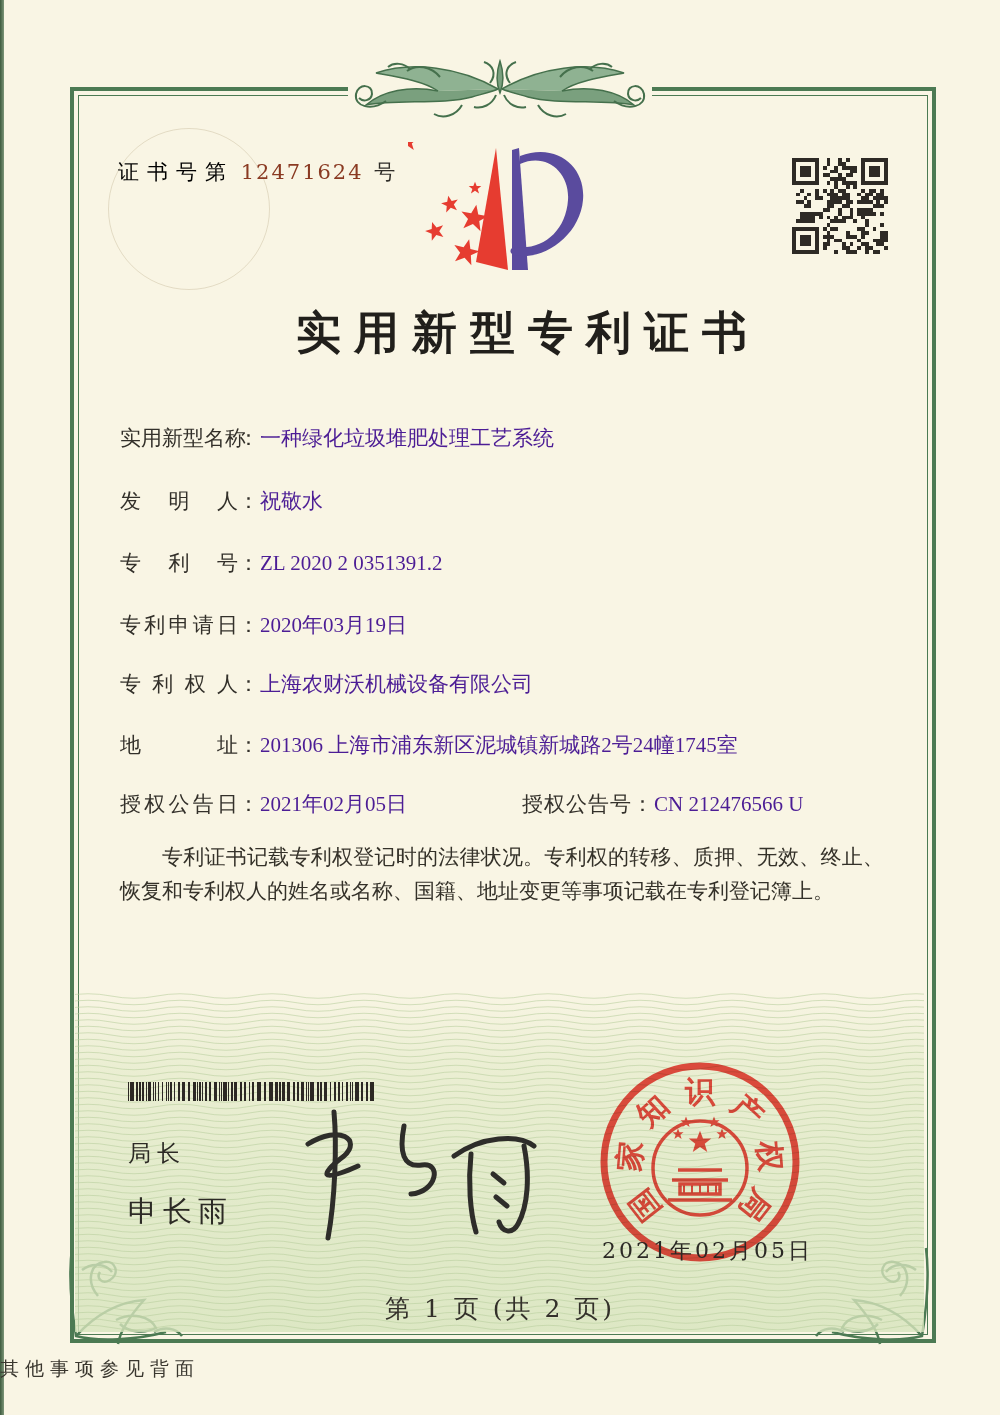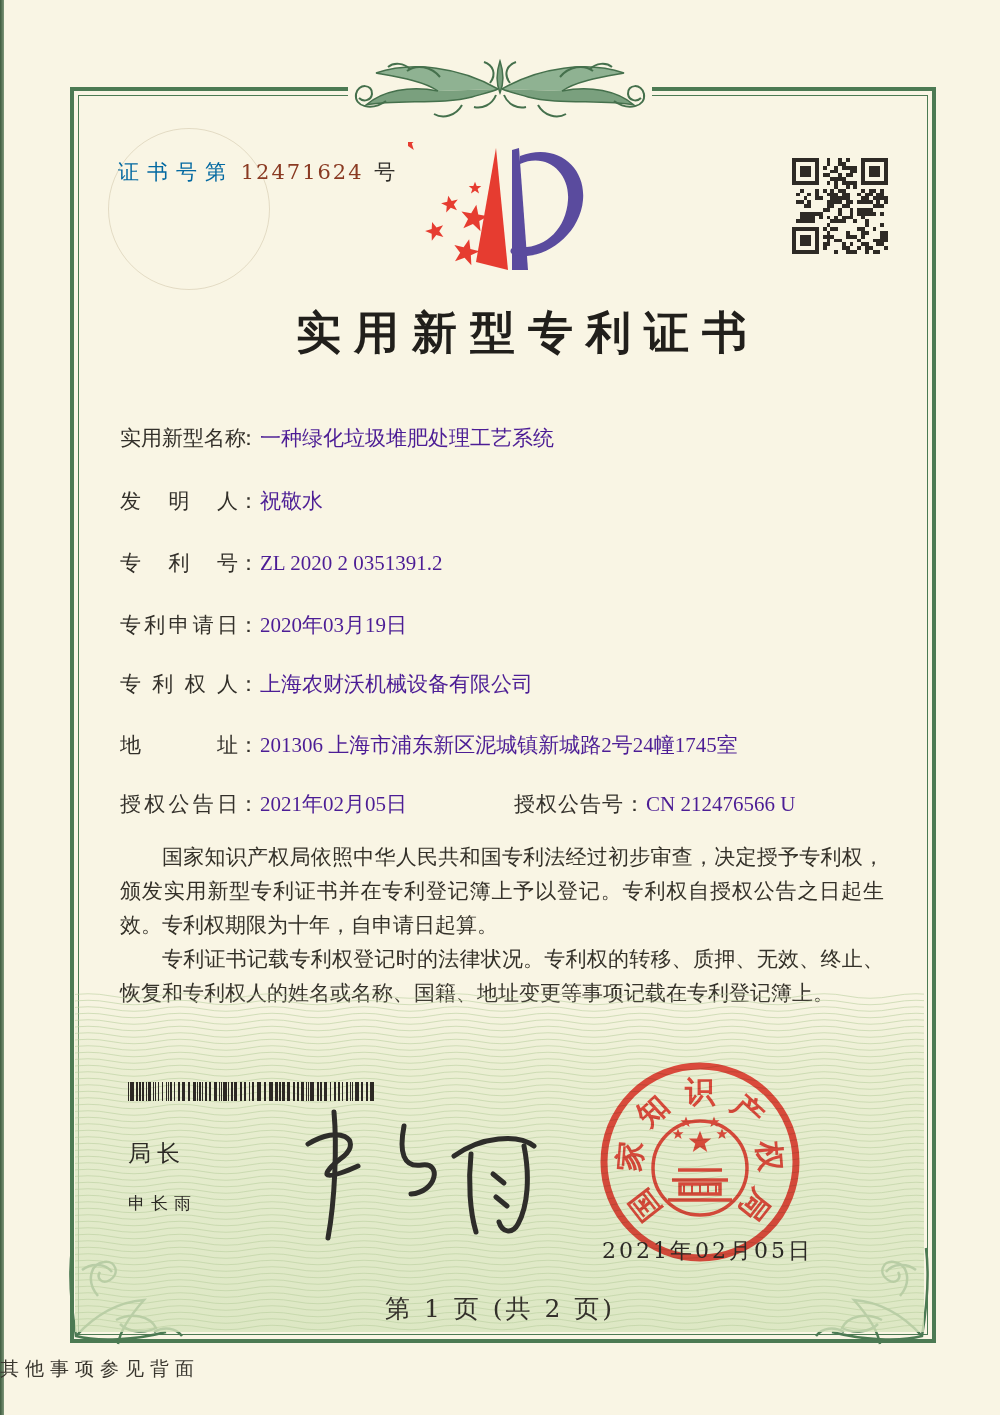--- a/index.html
+++ b/index.html
@@ -13,45 +13,45 @@
     background:linear-gradient(90deg,#3d5a3e,#7d9678);}
   
   .frame{position:absolute;left:70px;top:87px;width:858px;height:1248px;
     border:4px solid #4c7a53;}
   .frame-inner{position:absolute;left:4px;top:4px;right:4px;bottom:4px;
     border:1.5px solid #4c7a53;}
   
   .watermark{position:absolute;left:108px;top:128px;width:160px;height:160px;
     border-radius:50%;border:1px solid rgba(170,150,110,.28);}
   .cert-no{position:absolute;left:118px;top:158px;font-size:21px;white-space:nowrap;}
-  .cert-no .lbl{letter-spacing:8px;color:#0369a1;}
+  .cert-no .lbl{letter-spacing:8px;color:#000000;}
   .cert-no .digits{color:#8a3a22;letter-spacing:2px;}
   .cert-no .suffix{letter-spacing:0;color:#2f2d28;margin-left:4px;}
   .logo{position:absolute;left:408px;top:142px;width:185px;height:150px;}
   .qr{position:absolute;left:792px;top:158px;width:96px;height:96px;background:#f9f5e4;}
   .title{position:absolute;left:0;top:303px;width:100%;text-align:center;
     font-size:45px;font-weight:600;letter-spacing:13px;color:#211f1b;padding-left:28px;}
   
   .row{position:absolute;left:120px;width:790px;font-size:21px;white-space:nowrap;}
   .row .flabel{display:inline-block;width:118px;text-align:justify;text-align-last:justify;
     vertical-align:bottom;color:#33302a;}
   .row .colon{display:inline-block;width:22px;}
   .row .fvalue{color:#4c1d95;font-family:Liberation Serif, serif;}
   .row .fvalue1{display:inline-block;width:226px;}
-  .row .flabel2{display:inline-block;letter-spacing:1px;margin-left:28px;}
+  .row .flabel2{display:inline-block;letter-spacing:1px;margin-left:36px;}
   .paras{position:absolute;left:120px;top:840px;width:764px;font-size:21px;
     line-height:34px;text-align:justify;color:#343129;}
   .paras p{margin:0;text-indent:2em;}
   
   .band{position:absolute;left:75px;top:992px;width:849px;height:340px;overflow:hidden;
     background:linear-gradient(180deg,rgba(223,233,196,0) 0%,rgba(223,233,196,.55) 22%,rgba(219,231,194,.75) 60%,rgba(214,228,188,.8) 100%);}
   .band svg{position:absolute;left:0;top:0;}
   .barcode{position:absolute;left:128px;top:1082px;width:250px;height:19px;}
   .officer-title{position:absolute;left:128px;top:1138px;font-size:23px;letter-spacing:6px;color:#2c2a25;}
-  .officer-name{position:absolute;left:128px;top:1192px;font-size:17px;letter-spacing:6px;color:#2c2a25;}
+  .officer-name{position:absolute;left:128px;top:1192px;font-size:29px;letter-spacing:6px;color:#2c2a25;}
   .signature{position:absolute;left:258px;top:1104px;width:280px;height:145px;}
   .seal{position:absolute;left:596px;top:1058px;width:208px;height:208px;
     mix-blend-mode:multiply;opacity:.95;}
   .seal-date{position:absolute;left:602px;top:1236px;font-size:22px;letter-spacing:3px;
     color:#2b2925;white-space:nowrap;}
   .page-num{position:absolute;left:0;top:1292px;width:100%;text-align:center;
     font-size:25px;letter-spacing:3px;color:#33302a;}
   .back-note{position:absolute;left:0;top:1356px;width:100%;text-align:left;
     font-size:19px;letter-spacing:6px;color:#3a372f;}
 </style>
@@ -344,21 +344,20 @@
   <span class="flabel">专利权人</span><span class="colon">：</span><span class="fvalue">上海农财沃机械设备有限公司</span>
 </div>
 <div class="row" style="top:731px">
   <span class="flabel">地址</span><span class="colon">：</span><span class="fvalue">201306 上海市浦东新区泥城镇新城路2号24幢1745室</span>
 </div>
 <div class="row" style="top:790px">
   <span class="flabel">授权公告日</span><span class="colon">：</span><span class="fvalue fvalue1">2021年02月05日</span><span class="flabel2">授权公告号</span><span class="colon">：</span><span class="fvalue">CN 212476566 U</span>
 </div>
 
 <div class="paras">
-  <p>国家知识产权局依照中华人民共和国专利法经过初步审查，决定授予专利权，颁发实用新型专利证书并在专利登记簿上予以登记。专利权自授权公告之日起生效。专利权期限为十年，自申请日起算。</p>
   <p>专利证书记载专利权登记时的法律状况。专利权的转移、质押、无效、终止、恢复和专利权人的姓名或名称、国籍、地址变更等事项记载在专利登记簿上。</p>
 </div>
 
 <div class="band">
   <svg width="849" height="340">
       <path d="M-10 4 q 23 -4.5 46 0 q 23 4.5 46 0 q 23 -4.5 46 0 q 23 4.5 46 0 q 23 -4.5 46 0 q 23 4.5 46 0 q 23 -4.5 46 0 q 23 4.5 46 0 q 23 -4.5 46 0 q 23 4.5 46 0 q 23 -4.5 46 0 q 23 4.5 46 0 q 23 -4.5 46 0 q 23 4.5 46 0 q 23 -4.5 46 0 q 23 4.5 46 0 q 23 -4.5 46 0 q 23 4.5 46 0 q 23 -4.5 46 0" fill="none" stroke="#b9cf9e" stroke-opacity="0.6" stroke-width="1"></path>
       <path d="M-10 10.5 q 23 -4.5 46 0 q 23 4.5 46 0 q 23 -4.5 46 0 q 23 4.5 46 0 q 23 -4.5 46 0 q 23 4.5 46 0 q 23 -4.5 46 0 q 23 4.5 46 0 q 23 -4.5 46 0 q 23 4.5 46 0 q 23 -4.5 46 0 q 23 4.5 46 0 q 23 -4.5 46 0 q 23 4.5 46 0 q 23 -4.5 46 0 q 23 4.5 46 0 q 23 -4.5 46 0 q 23 4.5 46 0 q 23 -4.5 46 0" fill="none" stroke="#b9cf9e" stroke-opacity="0.6" stroke-width="1"></path>
       <path d="M-10 17 q 23 -4.5 46 0 q 23 4.5 46 0 q 23 -4.5 46 0 q 23 4.5 46 0 q 23 -4.5 46 0 q 23 4.5 46 0 q 23 -4.5 46 0 q 23 4.5 46 0 q 23 -4.5 46 0 q 23 4.5 46 0 q 23 -4.5 46 0 q 23 4.5 46 0 q 23 -4.5 46 0 q 23 4.5 46 0 q 23 -4.5 46 0 q 23 4.5 46 0 q 23 -4.5 46 0 q 23 4.5 46 0 q 23 -4.5 46 0" fill="none" stroke="#b9cf9e" stroke-opacity="0.6" stroke-width="1"></path>
       <path d="M-10 23.5 q 23 -4.5 46 0 q 23 4.5 46 0 q 23 -4.5 46 0 q 23 4.5 46 0 q 23 -4.5 46 0 q 23 4.5 46 0 q 23 -4.5 46 0 q 23 4.5 46 0 q 23 -4.5 46 0 q 23 4.5 46 0 q 23 -4.5 46 0 q 23 4.5 46 0 q 23 -4.5 46 0 q 23 4.5 46 0 q 23 -4.5 46 0 q 23 4.5 46 0 q 23 -4.5 46 0 q 23 4.5 46 0 q 23 -4.5 46 0" fill="none" stroke="#b9cf9e" stroke-opacity="0.6" stroke-width="1"></path>
       <path d="M-10 30 q 23 -4.5 46 0 q 23 4.5 46 0 q 23 -4.5 46 0 q 23 4.5 46 0 q 23 -4.5 46 0 q 23 4.5 46 0 q 23 -4.5 46 0 q 23 4.5 46 0 q 23 -4.5 46 0 q 23 4.5 46 0 q 23 -4.5 46 0 q 23 4.5 46 0 q 23 -4.5 46 0 q 23 4.5 46 0 q 23 -4.5 46 0 q 23 4.5 46 0 q 23 -4.5 46 0 q 23 4.5 46 0 q 23 -4.5 46 0" fill="none" stroke="#b9cf9e" stroke-opacity="0.6" stroke-width="1"></path>

